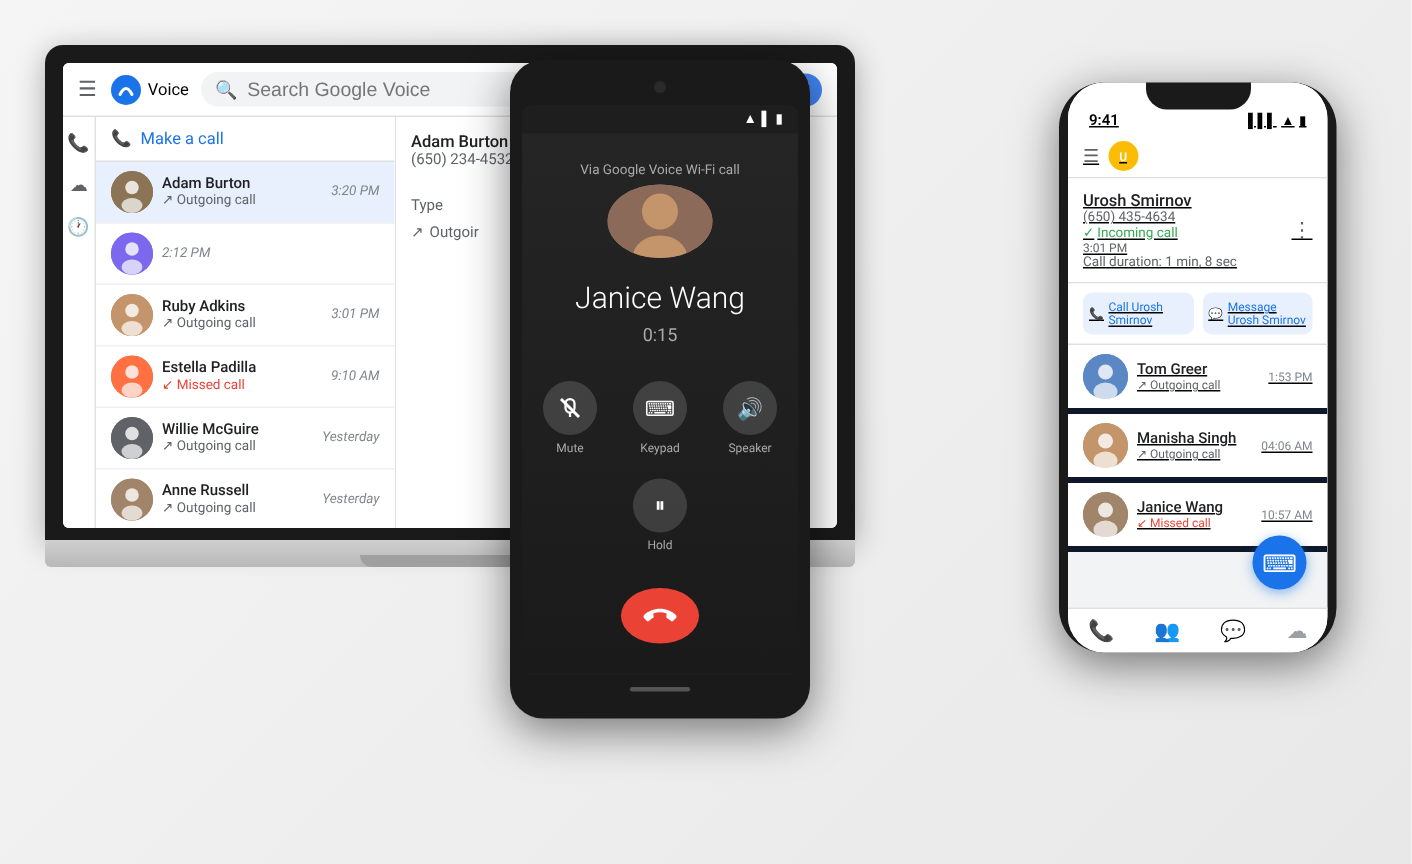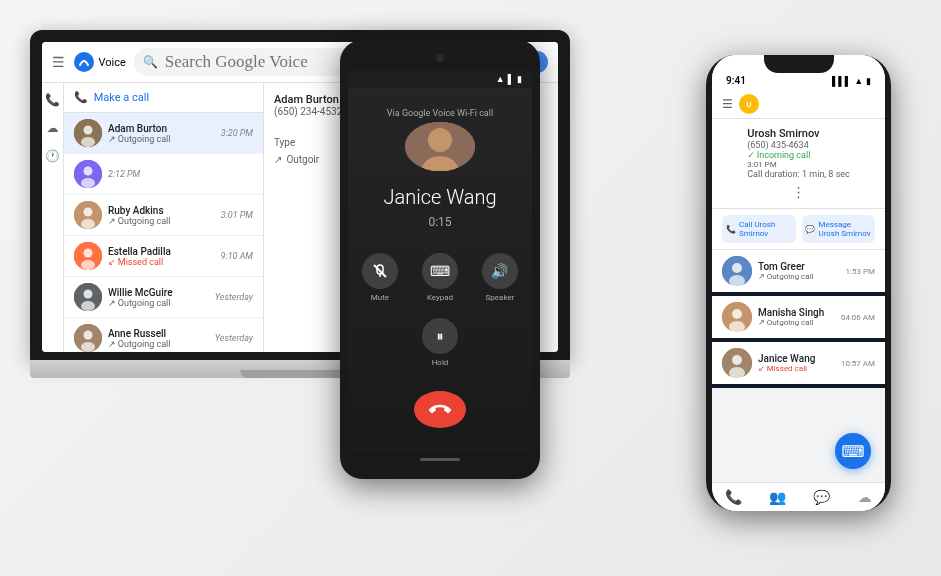--- a/index.html
+++ b/index.html
@@ -113,24 +113,23 @@
 
     .gv-search-icon {
       color: #9aa0a6;
       font-size: 12px;
     }
 
     .gv-search-input {
       background: none;
       border: none;
       outline: none;
-      font-size: 17px;
+      font-size: 13px;
       color: #202124;
       width: 100%;
-      font-family: Liberation Serif, serif;
     }
 
     .gv-topbar-icons {
       display: flex;
       align-items: center;
       gap: 8px;
       color: #5f6368;
     }
 
     .gv-google-g { color: #4285f4; }
@@ -492,21 +491,22 @@
       margin: 0 auto;
       position: relative;
       z-index: 2;
     }
 
     .iphone-screen {
       background: #f1f3f4;
       border-radius: 24px;
       overflow: hidden;
       margin: -18px 0 0 0;
-      height: 456px;
+      height: 380px;
+      text-decoration: underline;
     }
 
     .iphone-status-bar {
       display: flex;
       justify-content: space-between;
       align-items: center;
       padding: 20px 14px 4px 14px;
       background: #fff;
     }
 
@@ -929,21 +929,21 @@
               <span>▮</span>
             </div>
           </div>
 
           <div class="iphone-gv-header">
             <span class="iphone-menu-icon">☰</span>
             <div class="iphone-avatar-sm">U</div>
           </div>
 
           <div class="iphone-contact-detail">
-            <div style="display:flex;align-items:center;gap:5px;justify-content:space-between;flex-direction:column;">
+            <div style="display:flex;align-items:center;gap:17px;justify-content:space-between;">
               <div>
                 <div class="iphone-contact-name">Urosh Smirnov</div>
                 <div class="iphone-contact-phone">(650) 435-4634</div>
                 <div class="iphone-contact-status">
                   <span>✓</span>
                   <span>Incoming call</span>
                 </div>
                 <div style="font-size:8px;color:#5f6368;">3:01 PM</div>
                 <div class="iphone-contact-duration">Call duration: 1 min, 8 sec</div>
               </div>

